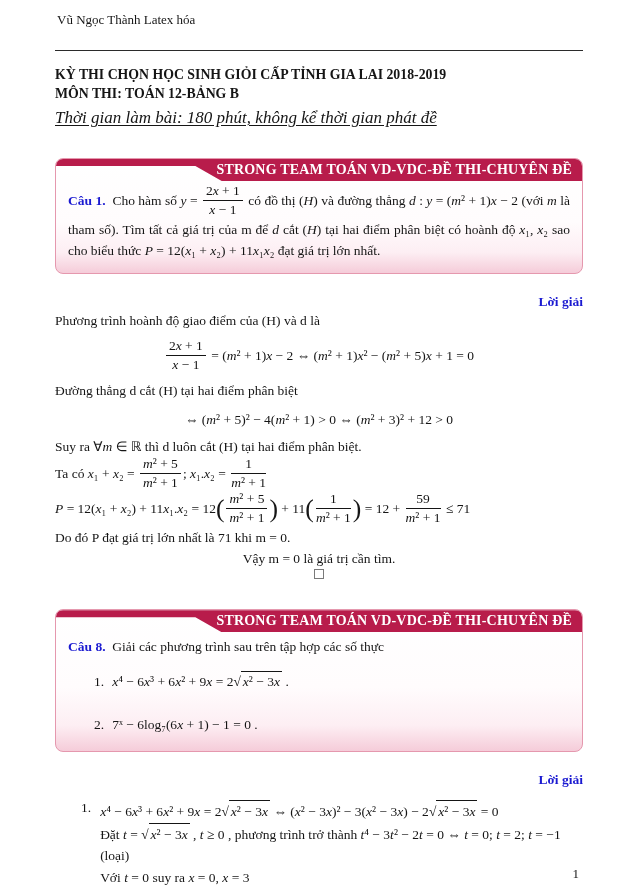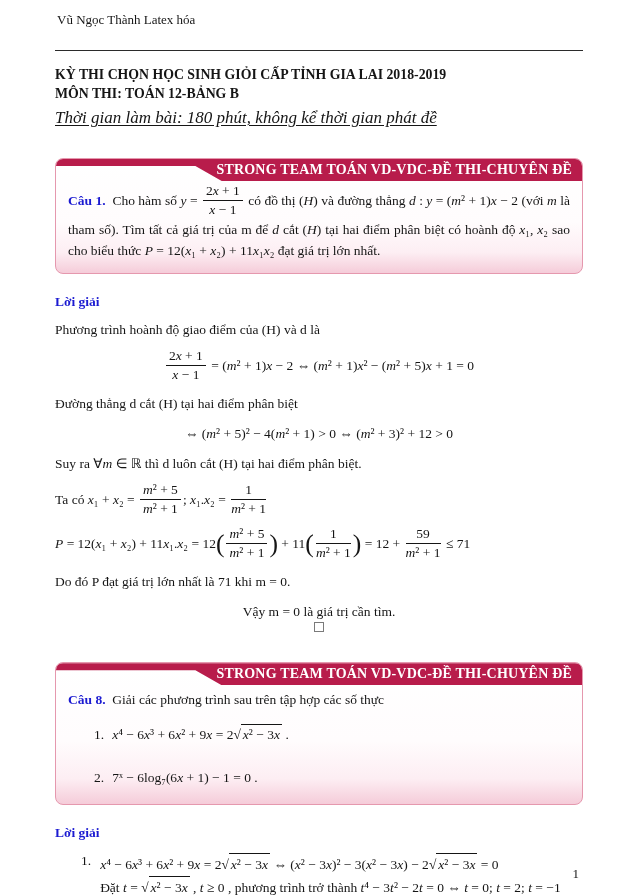--- a/index.html
+++ b/index.html
@@ -39,22 +39,22 @@
   }
   .qbody{padding:4px 12px 12px 12px;}
   .qlabel{color:#1b1ad1;font-weight:bold;}
   .qtext{text-align:justify;margin:0;line-height:21px;}
   .qlist{margin:14px 0 2px 26px;}
   .qlist-item{margin-bottom:23px;line-height:20px;}
   .qlist-item:last-child{margin-bottom:4px;}
   .item-no{display:inline-block;margin-right:8px;}
 
   
-  .sol-head{color:#1b1ad1;font-weight:bold;margin-top:20px;font-size:13.5px;}
-  .sol p{margin:10px 0;line-height:20px;}
+  .sol-head{color:#1b1ad1;font-weight:bold;margin-top:20px;font-size:13.5px;text-align:right;}
+  .sol p{margin:1px 0;line-height:20px;}
   .eqc{text-align:center;margin:9px 0 7px 0;line-height:20px;}
   .qed-line{display:flex;justify-content:space-between;align-items:center;flex-direction:column;}
   .qed{width:8px;height:8px;border:1.5px solid #7a7a7a;display:inline-block;background:#fff;}
 
   .sol2-item{display:flex;margin-top:12px;}
   .sol2-item .item-no{flex:0 0 auto;margin:0 9px 0 26px;}
   .sol2-lines div{line-height:21px;margin-bottom:1px;}
 
   
   .mi i{font-style:italic;}

